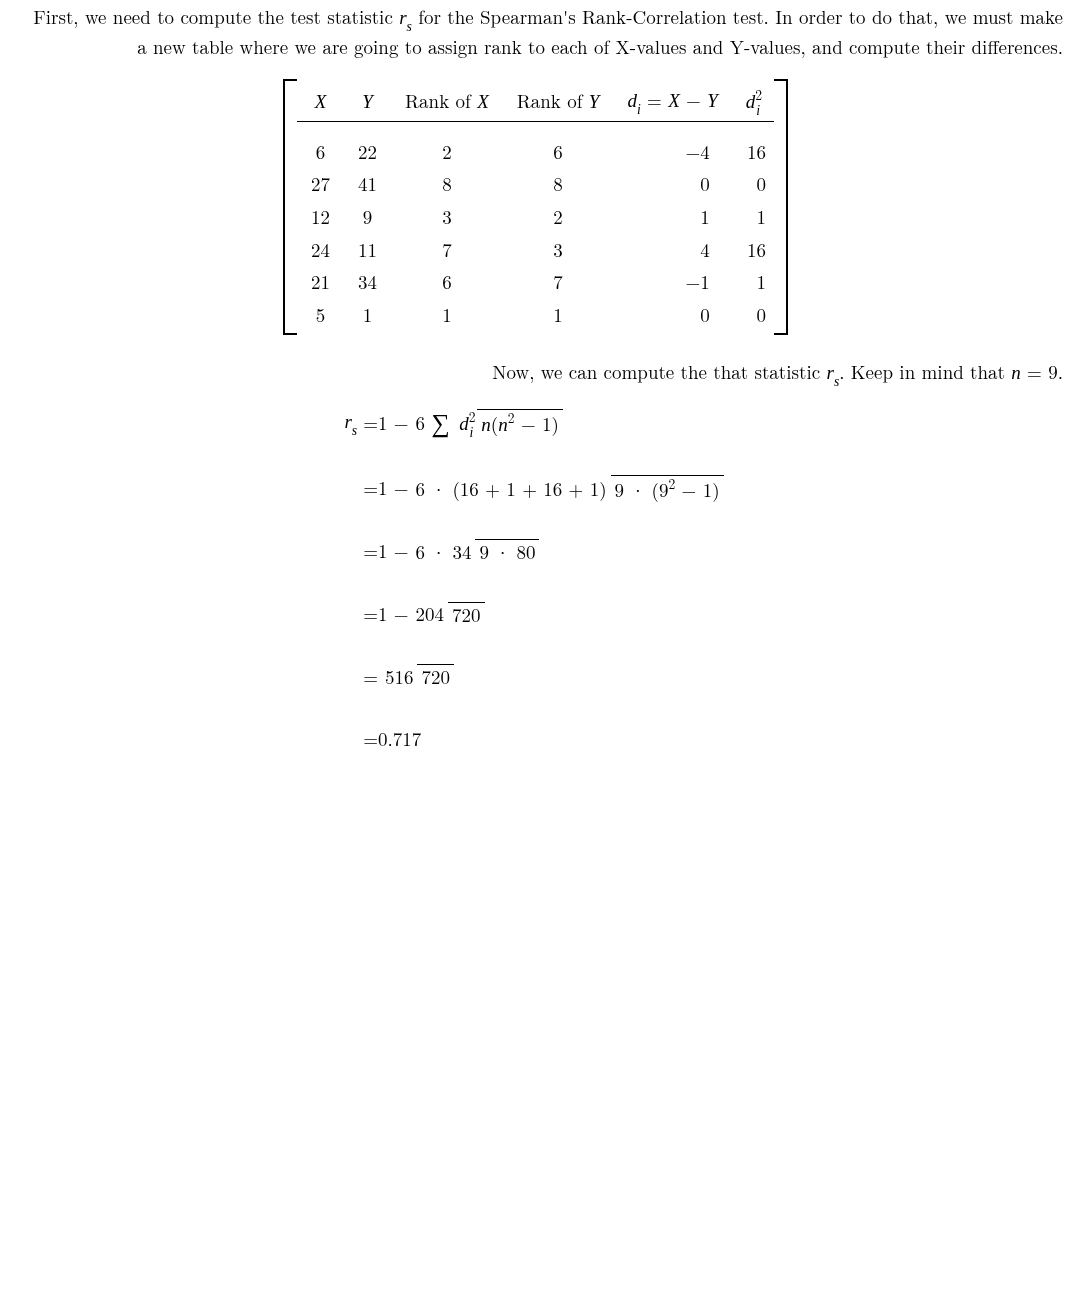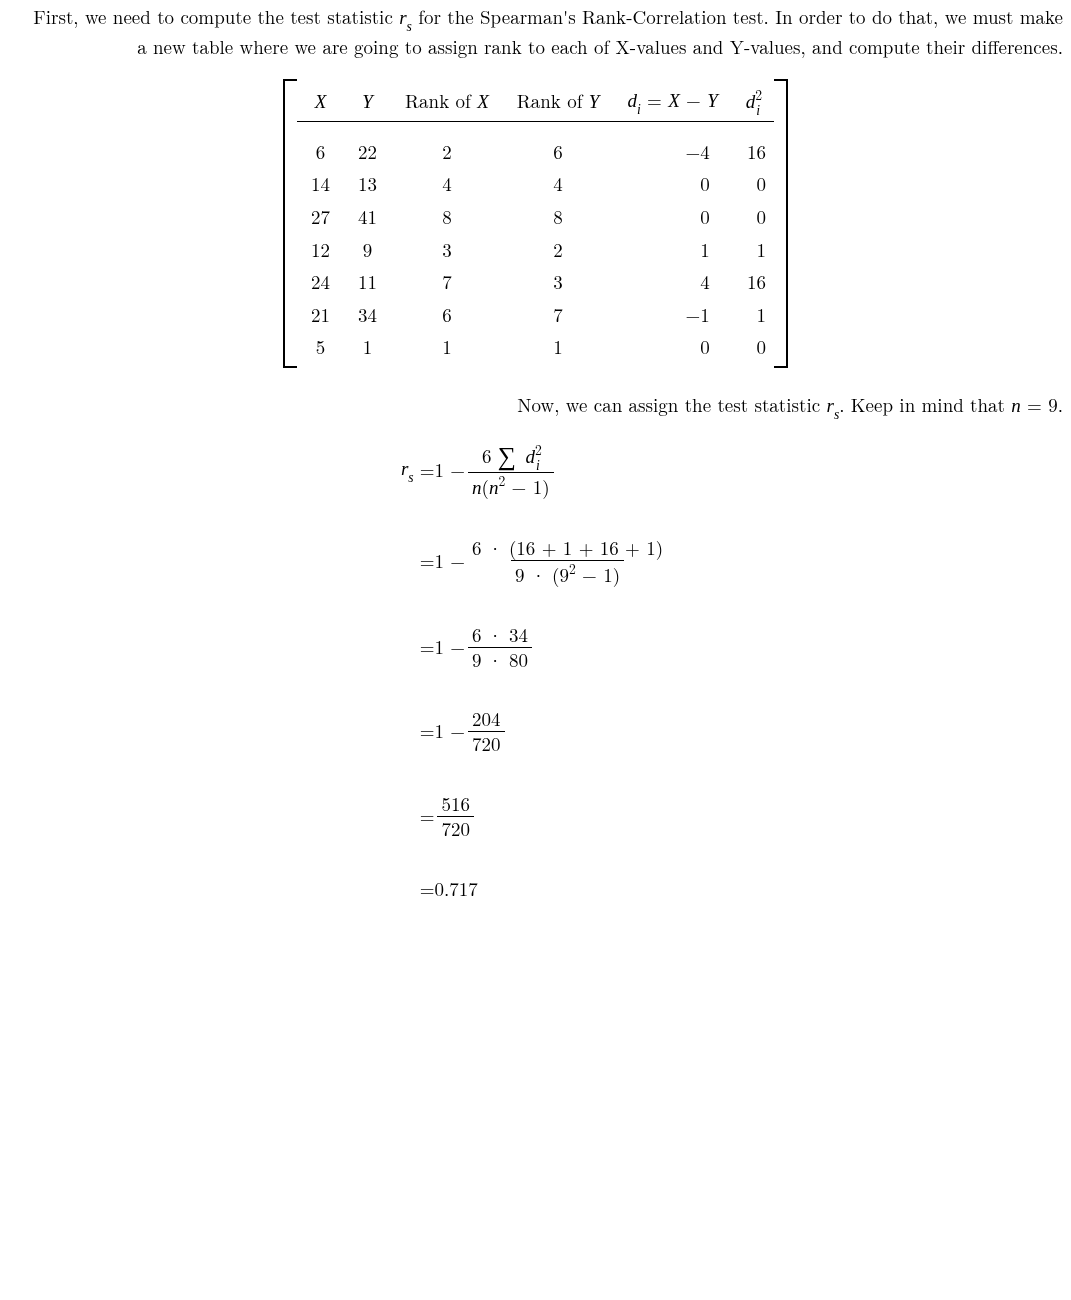--- a/index.html
+++ b/index.html
@@ -69,21 +69,21 @@
     display: grid;
     grid-template-columns: auto auto;
     row-gap: 36px;
     align-items: center;
   }
   .eq-left { text-align: right; padding-right: 6px; white-space: nowrap; }
   .eq-right { text-align: left; white-space: nowrap; display: flex; align-items: center; }
 
   .frac {
     display: inline-flex;
-    flex-direction: column;
+    flex-direction: row;
     align-items: center;
     vertical-align: middle;
     margin: 0 3px;
   }
   .frac .num, .frac .den {
     padding: 0 4px;
     line-height: 1.25;
     white-space: nowrap;
   }
   .frac .den { border-top: 1.2px solid #000; }
@@ -125,28 +125,20 @@
           </tr>
       <tr>
             <td>6</td>
             <td>22</td>
             <td>2</td>
             <td>6</td>
             <td class="r">−4</td>
             <td class="r2">16</td>
           </tr>
           <tr>
-            <td>14</td>
-            <td>13</td>
-            <td>4</td>
-            <td>4</td>
-            <td class="r">0</td>
-            <td class="r2">0</td>
-          </tr>
-          <tr>
             <td>27</td>
             <td>41</td>
             <td>8</td>
             <td>8</td>
             <td class="r">0</td>
             <td class="r2">0</td>
           </tr>
           <tr>
             <td>12</td>
             <td>9</td>
@@ -178,21 +170,21 @@
             <td>1</td>
             <td class="r">0</td>
             <td class="r2">0</td>
           </tr>
         </tbody>
     </table>
   </div>
 </div>
 
 <p>
-  <span>Now, we can assign the test statistic </span><span class="math-i">r</span><span class="math-i sub">s</span><span>. Keep in mind that </span><span class="math-i">n</span><span> = 9.</span>
+  <span>Now, we can compute the that statistic </span><span class="math-i">r</span><span class="math-i sub">s</span><span>. Keep in mind that </span><span class="math-i">n</span><span> = 9.</span>
 </p>
 
 <div class="eq-block">
   <div class="eq-grid">
 
     <div class="eq-left">
       <span class="math-i">r</span><span class="math-i sub">s</span>
     </div>
     <div class="eq-right">
       <span> = </span>

